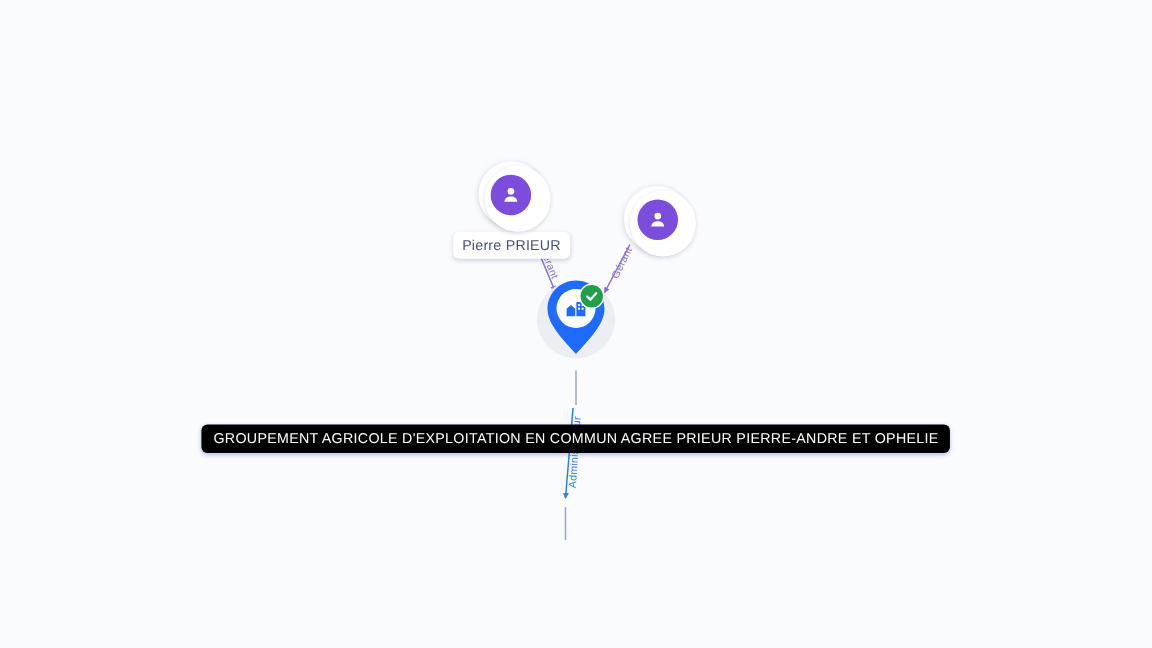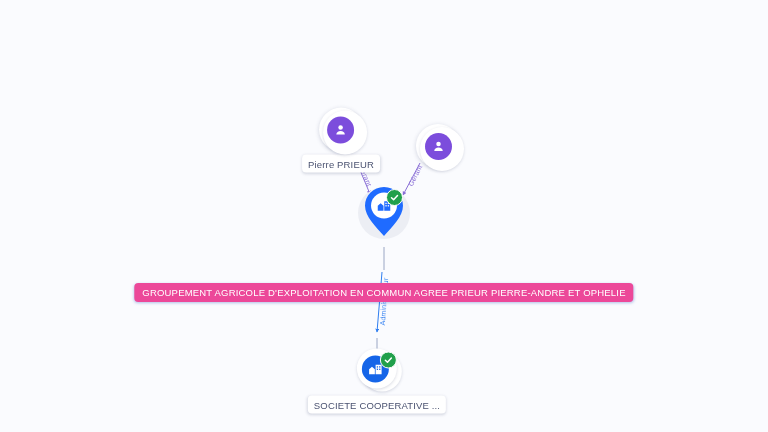--- a/index.html
+++ b/index.html
@@ -155,21 +155,21 @@
     letter-spacing: 0.15px;
     padding: 2.5px 6px;
     border-radius: 4px;
     box-shadow: 0 1px 3px rgba(60,70,110,0.20);
     white-space: nowrap;
   }
   .node-label.primary {
     position: absolute;
     left: 50%;
     transform: translateX(-50%);
-    background: #ec4899;
+    background: #000000;
     color: #ffffff;
     font-size: 9.5px;
     line-height: 13px;
     letter-spacing: 0.2px;
     padding: 3px 8px;
     border-radius: 4px;
     box-shadow: 0 1px 3px rgba(40,80,190,0.35);
     white-space: nowrap;
     margin-top: 40px;
   }
@@ -259,36 +259,14 @@
       </span>
       <span class="badge-check" style="left:29px; top:4px;">
         <svg width="9" height="9" viewBox="0 0 24 24" fill="none" stroke="#ffffff" stroke-width="4" stroke-linecap="round" stroke-linejoin="round">
           <path d="M4 12.6 L9.6 18 L20 6.6"></path>
         </svg>
       </span>
     </div>
     <div class="node-label primary" style="top:58px;">GROUPEMENT AGRICOLE D'EXPLOITATION EN COMMUN AGREE PRIEUR PIERRE-ANDRE ET OPHELIE</div>
   </div>
 
-  <div class="node" style="left:377px; top:380px;">
-    <div class="circ-wrap">
-      <div class="circ-stack s1"></div>
-      <div class="circ-stack s2"></div>
-      <div class="circ-disc">
-        <svg width="15" height="15" viewBox="0 0 24 24" fill="#ffffff">
-          <path d="M2 20.5h9.2v-8.1L6.6 8.4 2 12.4z"></path>
-          <path d="M12.4 20.5H22V5.3h-9.6z"></path>
-          <rect x="14.2" y="7.6" width="2.1" height="2.1" fill="#1565e8"></rect>
-          <rect x="18" y="7.6" width="2.1" height="2.1" fill="#1565e8"></rect>
-          <rect x="14.2" y="11.4" width="2.1" height="2.1" fill="#1565e8"></rect>
-          <rect x="18" y="11.4" width="2.1" height="2.1" fill="#1565e8"></rect>
-        </svg>
-      </div>
-      <span class="badge-check" style="left:28px; top:5px;">
-        <svg width="9" height="9" viewBox="0 0 24 24" fill="none" stroke="#ffffff" stroke-width="4" stroke-linecap="round" stroke-linejoin="round">
-          <path d="M4 12.6 L9.6 18 L20 6.6"></path>
-        </svg>
-      </span>
-    </div>
-    <div class="node-label">SOCIETE COOPERATIVE ...</div>
-  </div>
 
 </div>
 
 </body></html>

